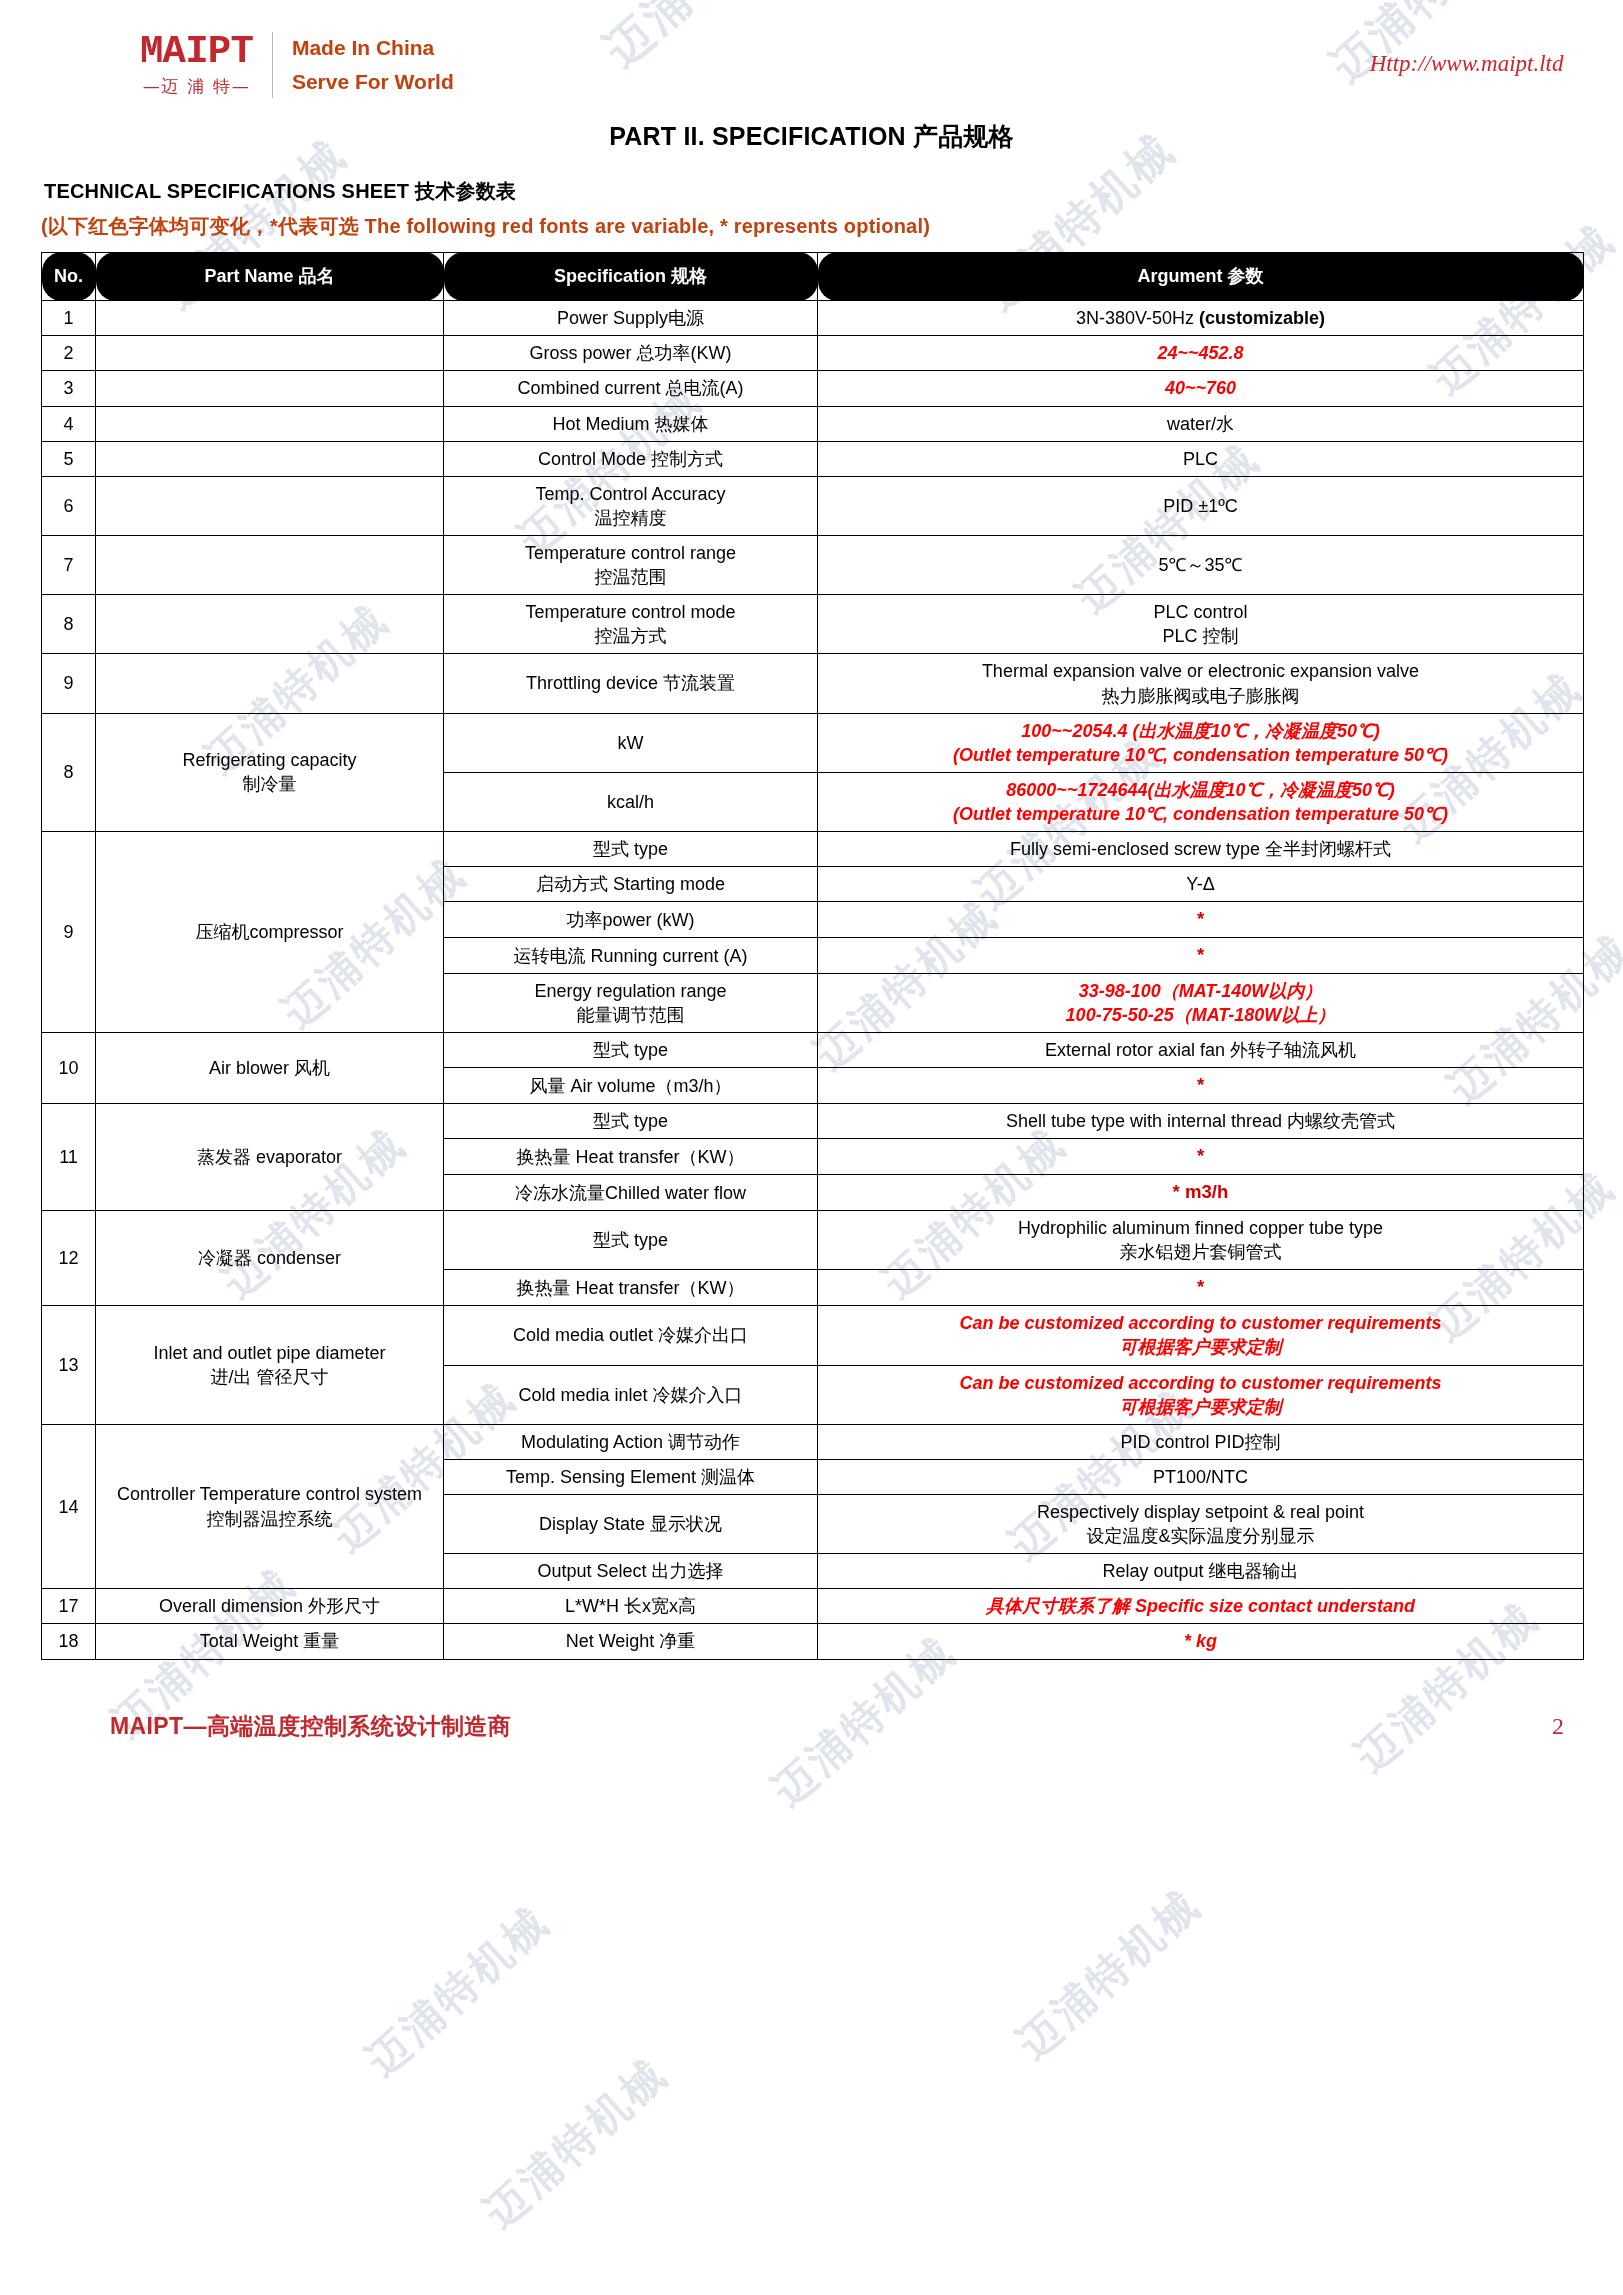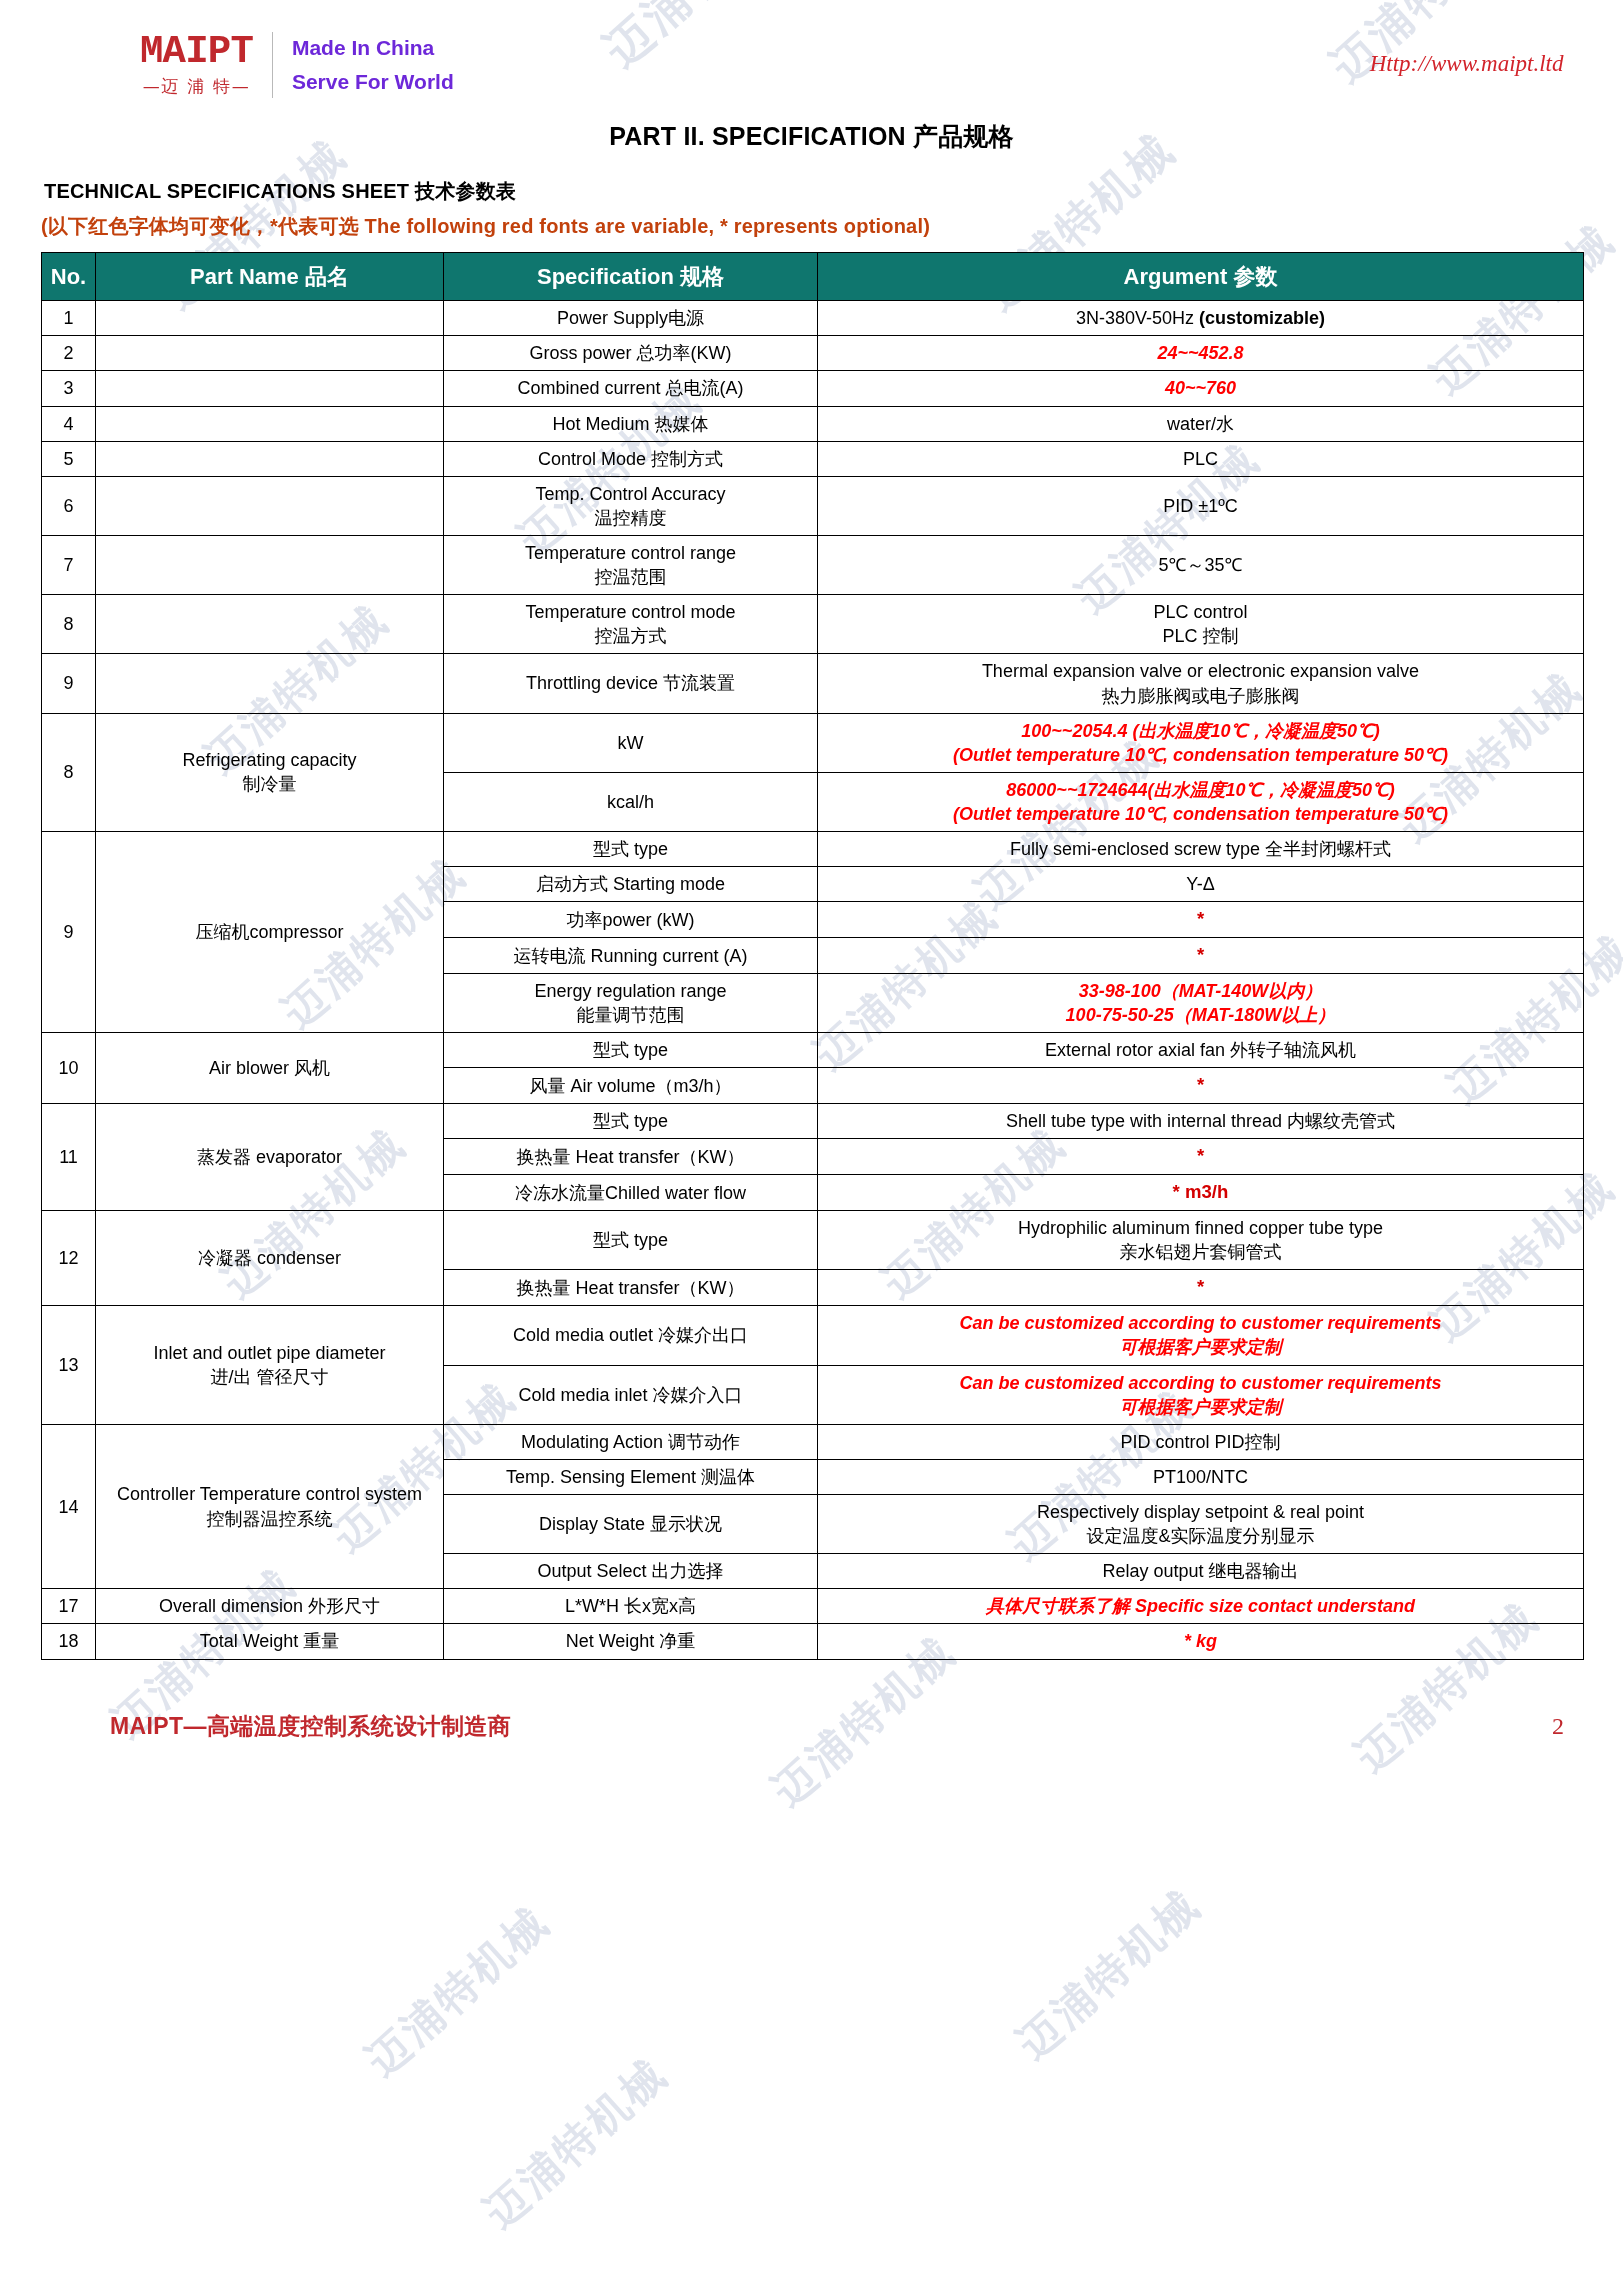--- a/index.html
+++ b/index.html
@@ -88,21 +88,21 @@
     height: 66px;
     margin-right: 18.6px;
   }
   .logo-taglines {
     display: flex;
     flex-direction: column;
     justify-content: center;
     height: 66px;
   }
   .tagline {
-    color: #6d28d9;
+    color: #c2410c;
     font-family: "Liberation Sans", sans-serif;
     font-weight: 600;
     font-size: 21px;
     line-height: 1.62;
     white-space: nowrap;
   }
   .site-url {
     margin-left: auto;
     color: #d2232a;
     font-family: "Liberation Serif", serif;
@@ -151,26 +151,27 @@
     vertical-align: middle;
     text-align: center;
     font-family: "Liberation Sans", sans-serif;
     font-size: 18px;
     line-height: 1.34;
     padding: 5px 5px;
     background: transparent;
     word-break: break-word;
   }
   table.spec thead th {
-    background: #0f766e;
+    background: #000000;
     color: #ffffff;
     font-weight: 700;
-    font-size: 22px;
+    font-size: 18px;
     height: 34px;
     padding: 6.8px 3.4px;
+    border-radius: 20px;
   }
   col.c-no    { width: 54px; }
   col.c-part  { width: 348px; }
   col.c-spec  { width: 374px; }
   col.c-arg   { width: 766px; }
 
   td.no      { font-size: 18.6px; }
   td.part    { font-size: 18px; }
   td.spec-c  { font-size: 18px; }
   td.arg     { font-size: 18px; }

